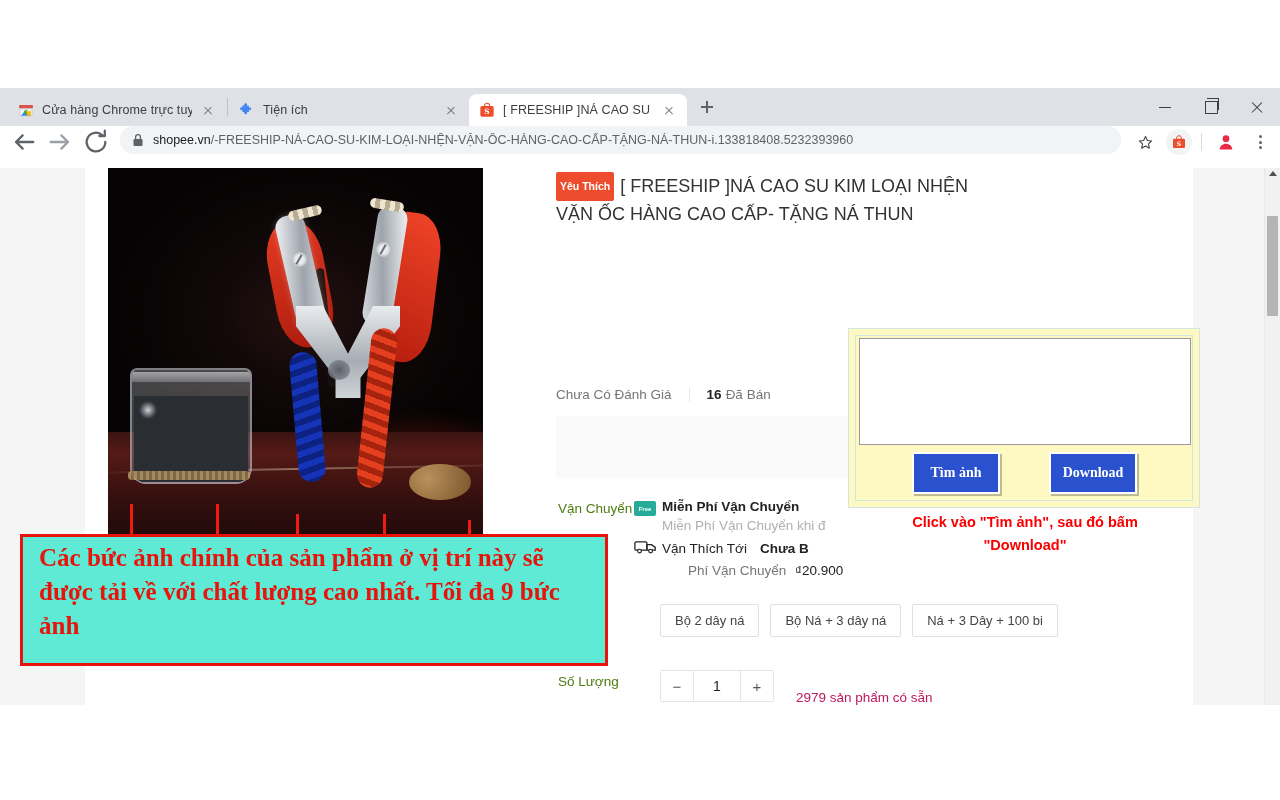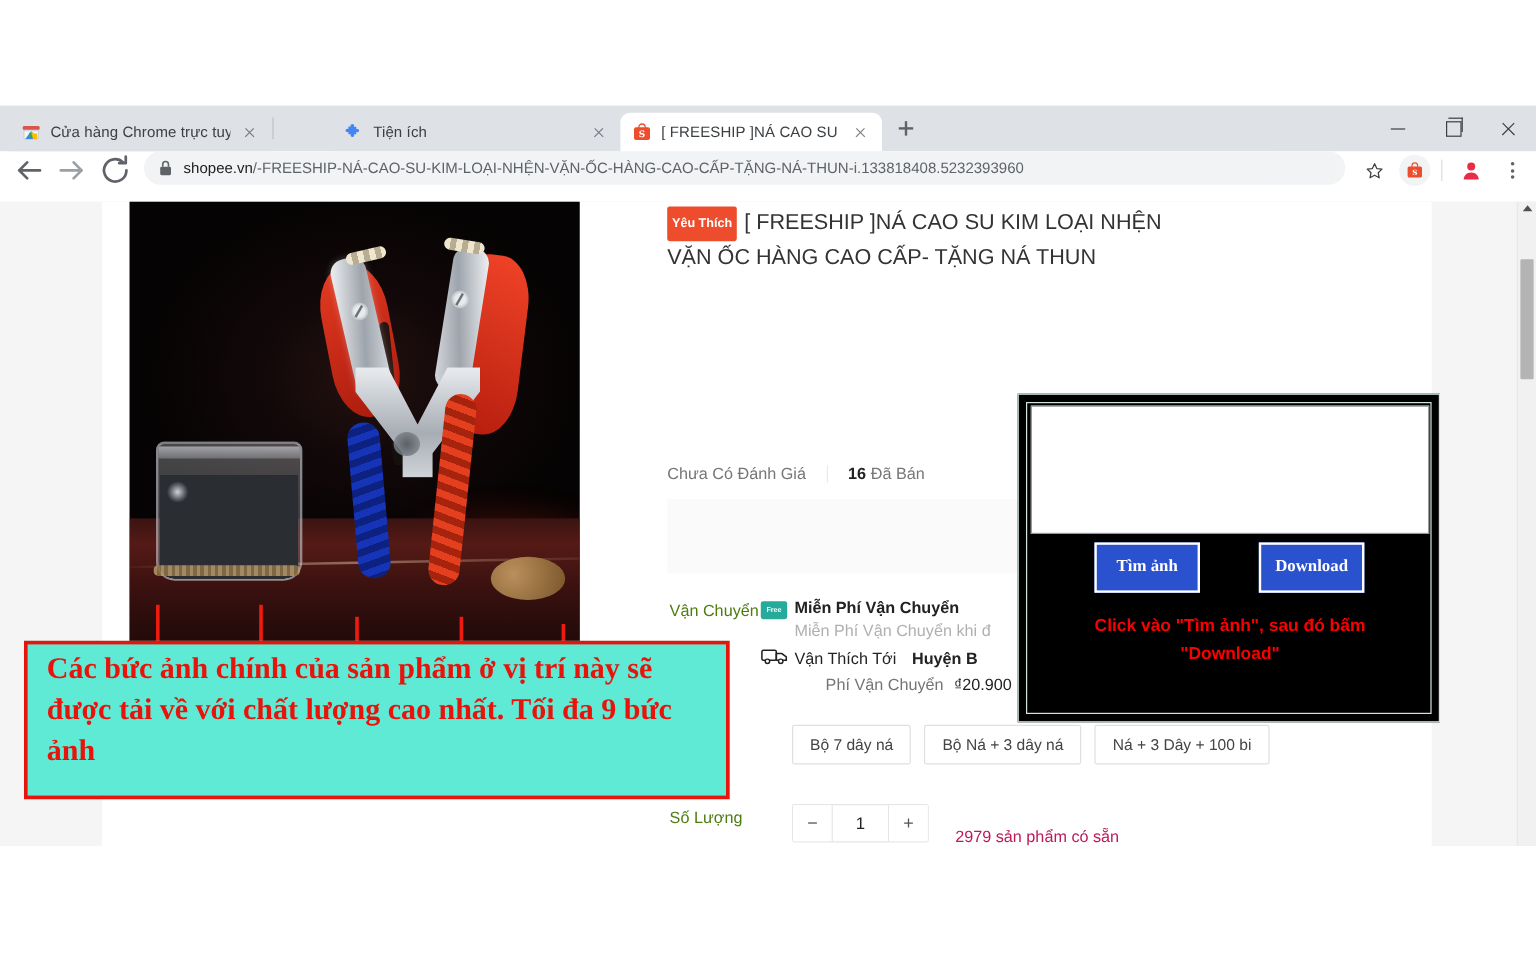--- a/index.html
+++ b/index.html
@@ -177,22 +177,22 @@
   .annot{
     position:absolute;left:20px;top:366px;width:588px;height:132px;
     background:#5eead4;border:3px solid #e8140c;box-sizing:border-box;
     padding:4px 16px;
     font-family:"Liberation Serif", serif;
     color:#e8140c;font-size:25px;line-height:34px;font-weight:bold;
   }
 
   
   .extpanel{
-    position:absolute;left:848px;top:160px;width:352px;height:274px;
-    background:#000000;border:1px solid #cfe7dc;box-sizing:border-box;padding:6px;
+    position:absolute;left:848px;top:160px;width:352px;height:180px;
+    background:#fef9c3;border:1px solid #cfe7dc;box-sizing:border-box;padding:6px;
   }
   .ext-inner{position:absolute;left:6px;top:6px;right:6px;bottom:6px;border:1px solid #cfe7dc;}
   .ext-ta{
     position:absolute;left:10px;top:9px;width:332px;height:107px;background:#fff;
     border:1px solid #9a9a9a;box-sizing:border-box;resize:none;outline:none;
     font-family:"Liberation Sans", sans-serif;font-size:12px;color:#222;padding:4px;
   }
   .ext-btn{
     position:absolute;height:42px;background:#2a52cf;color:#fff;
     font-family:"Liberation Serif", serif;font-weight:bold;font-size:14px;
@@ -224,21 +224,21 @@
             <path d="M8 7.4 L3 13.8 H13 Z" fill="#4285f4"></path>
             <circle cx="8" cy="10.4" r="2.1" fill="#34a853"></circle>
             <path d="M8 8.3 a2.1 2.1 0 0 1 1.8 1.05 L13 9.3 v4.5 H9.5 Z" fill="#fbbc05"></path>
           </svg>
         </span>
         <span class="tab-title" style="max-width:160px;">Cửa hàng Chrome trực tuyến - d</span>
         <span class="tab-close"></span>
       </div>
       <div class="tab-sep"></div>
 
-      <div class="tab inactive" style="width:240px;margin-left:48px;">
+      <div class="tab inactive" style="width:240px;">
         <span class="tab-fav">
           <svg width="16" height="16" viewBox="0 0 24 24">
             <path d="M10 2a2.2 2.2 0 0 1 2.2 2.2c0 .5-.2.9-.4 1.3h3.1v3.1c.4-.2.8-.4 1.3-.4A2.2 2.2 0 0 1 18.4 10a2.2 2.2 0 0 1-2.2 2.2c-.5 0-.9-.2-1.3-.4v3.1h-3c.2.4.4.8.4 1.3A2.2 2.2 0 0 1 10 18.4a2.2 2.2 0 0 1-2.3-2.2c0-.5.2-.9.4-1.3H5v-3.1c-.4.2-.8.4-1.3.4A2.2 2.2 0 0 1 1.5 10c0-1.2 1-2.2 2.2-2.2.5 0 .9.2 1.3.4V5.1h3.1c-.2-.4-.4-.8-.4-1.3C7.7 3 8.8 2 10 2z" fill="#4285f4"></path>
           </svg>
         </span>
         <span class="tab-title" style="max-width:150px;">Tiện ích</span>
         <span class="tab-close" style="margin-left:auto;"></span>
       </div>
 
       <div class="tab active" style="width:218px;">
@@ -385,27 +385,27 @@
       <div class="ship-sub">Miễn Phí Vận Chuyển khi đ</div>
       <div class="truck">
         <svg width="24" height="15" viewBox="0 0 26 16">
             <rect x="1" y="3" width="13" height="9" rx="1.4" fill="none" stroke="#222" stroke-width="1.4"></rect>
             <path d="M14 6h5l4 3v3h-9z" fill="none" stroke="#222" stroke-width="1.4"></path>
             <circle cx="6" cy="13" r="2" fill="#fff" stroke="#222" stroke-width="1.3"></circle>
             <circle cx="18" cy="13" r="2" fill="#fff" stroke="#222" stroke-width="1.3"></circle>
           </svg>
       </div>
       <div class="ship-to">Vận Thích Tới</div>
-      <div class="ship-dest">Huyện B</div>
+      <div class="ship-dest">Chưa B</div>
       <div class="ship-feelb">Phí Vận Chuyển</div>
       <div class="ship-fee">₫20.900</div>
 
       <div class="row-label" style="left:583px;top:445px;">ọn</div>
       <div class="variants">
-        <div class="vbtn">Bộ 7 dây ná</div>
+        <div class="vbtn">Bộ 2 dây ná</div>
         <div class="vbtn">Bộ Ná + 3 dây ná</div>
         <div class="vbtn">Ná + 3 Dây + 100 bi</div>
       </div>
 
       <div class="row-label" style="left:558px;top:506px;">Số Lượng</div>
       <div class="qtyrow">
         <div class="stepper">
           <div class="sbtn">−</div>
           <div class="sval">1</div>
           <div class="sbtn">+</div>

